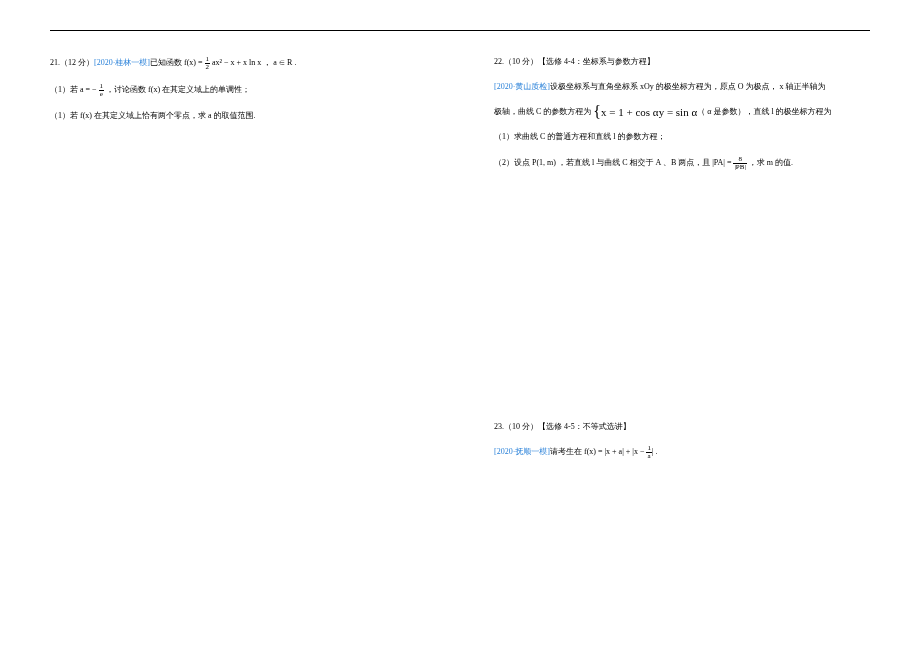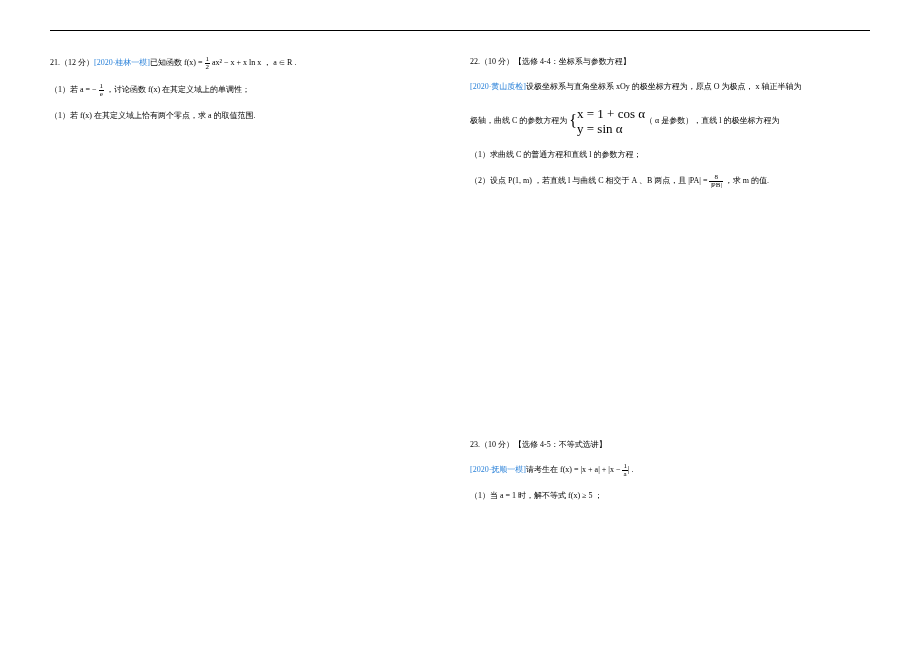--- a/index.html
+++ b/index.html
@@ -12,34 +12,34 @@
       color: #000;
       position: relative;
       padding: 30px 50px;
     }
     .hr-top {
       border-top: 1px solid #000;
       margin-bottom: 25px;
     }
     .columns {
       display: flex;
-      gap: 50px;
+      gap: 74px;
     }
     .col-left { flex: 0 0 370px; }
     .col-right { flex: 1; }
     .line { margin-bottom: 12px; line-height: 1.6; white-space: nowrap; }
     .source { color: #2b82d9; }
     .bold { font-weight: bold; font-family: "SimHei","黑体",sans-serif; }
     .q23 { margin-top: 250px; }
     .frac { display: inline-flex; flex-direction: column; vertical-align: middle; font-size: 7px; text-align: center; line-height:1; }
     .frac .n { border-bottom: 1px solid #000; padding: 0 1px; }
     .frac .d { padding: 0 1px; }
     .case { display:inline-flex; align-items:center; vertical-align:middle; }
     .brace { font-size:16px; line-height:0.6; display:inline-block; vertical-align:middle; }
-    .case-body { display:inline-flex; flex-direction:column; font-size:13px; line-height:1.2;justify-content:flex-end; }
+    .case-body { display:inline-flex; flex-direction:row; font-size:11px; line-height:1.2;justify-content:flex-end; }
     .sqrt { white-space:nowrap; }
   </style>
 </head>
 <body>
 
 <div class="hr-top"></div>
 
 <div class="columns">
 
   <div class="col-left">
@@ -92,18 +92,17 @@
     </div>
 
     <div class="q23">
       <div class="line">23.（10 分）【选修 4-5：不等式选讲】</div>
       <div class="line">
         <span class="source">[2020·抚顺一模]</span><span>请考生在 f(x) = |x + a| + |x − </span><span class="frac">
             <span class="n">1</span>
             <span class="d">a</span>
           </span><span>| .</span>
       </div>
-      <div class="line">（1）当 a = 1 时，解不等式 f(x) ≥ 5 ；</div>
     </div>
 
   </div>
 
 </div>
 
 </body></html>

